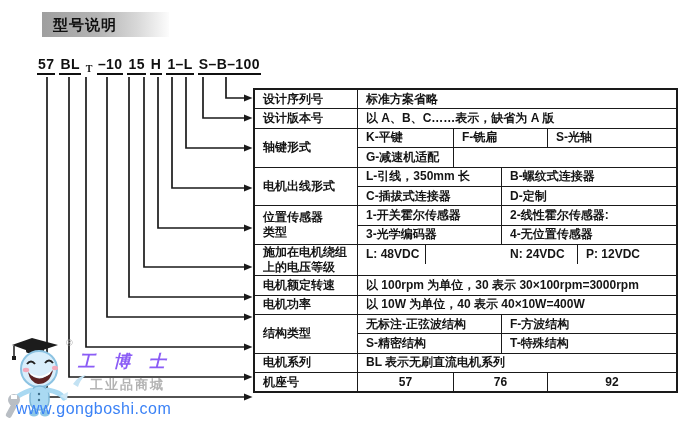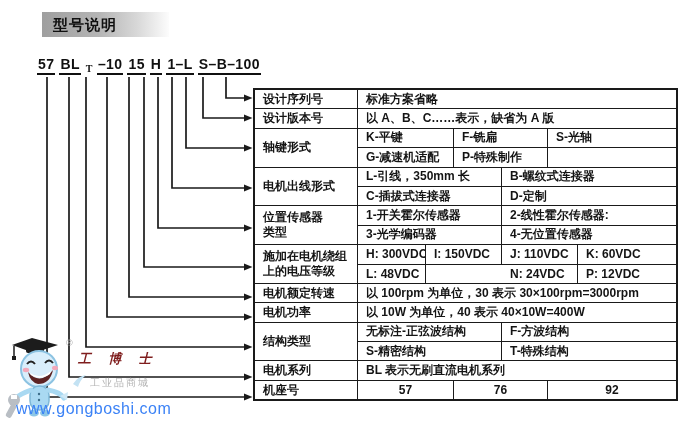--- a/index.html
+++ b/index.html
@@ -49,24 +49,24 @@
     white-space:nowrap;overflow:hidden;box-sizing:border-box;flex-shrink:0;
   }
   .cell.mid{border-right:1.5px solid #1a1a1a;}
   .cell.last{flex:1;}
   .cell.center{justify-content:center;padding-left:0;}
   
   #watermark{position:absolute;left:0;top:330px;width:250px;height:97px;}
   #wm-mascot{position:absolute;left:2px;top:4px;}
   #wm-reg{position:absolute;left:66px;top:8px;font-size:9px;color:#9a9a9a;}
   #wm-brand{
-    position:absolute;left:78px;top:20px;font-size:13px;color:#7f1d1d;letter-spacing:7px;
+    position:absolute;left:78px;top:20px;font-size:17px;color:#8b5cf6;letter-spacing:7px;
     font-family:"Liberation Serif","DejaVu Serif",serif;font-style:italic;font-weight:bold;
   }
-  #wm-sub{position:absolute;left:90px;top:46px;font-size:10px;color:#b3b3b3;letter-spacing:2px;font-weight:normal;}
+  #wm-sub{position:absolute;left:90px;top:46px;font-size:13px;color:#b3b3b3;letter-spacing:2px;font-weight:bold;}
   #wm-swoosh{position:absolute;left:72px;top:44px;}
   #wm-url{position:absolute;left:16px;top:70px;font-size:16px;color:#3b82f6;letter-spacing:.5px;}
 </style>
 </head>
 <body>
 
 <div id="page">
 
   <div id="title-bar">
     <span class="t">型号说明</span>
@@ -150,21 +150,20 @@
       <div class="trow">
         <div class="row-label">轴键形式</div>
         <div class="lines">
           <div class="line">
             <div class="cell mid" style="width: 96px;">K-平键</div>
             <div class="cell mid" style="width: 94px;">F-铣扁</div>
             <div class="cell last">S-光轴</div>
           </div>
           <div class="line">
             <div class="cell mid" style="width: 96px;">G-减速机适配</div>
-            <div class="cell mid" style="width: 94px;">P-特殊制作</div>
             <div class="cell last"></div>
           </div>
         </div>
       </div>
       <div class="trow">
         <div class="row-label">电机出线形式</div>
         <div class="lines">
           <div class="line">
             <div class="cell mid" style="width: 144px; text-align: center;">L-引线，350mm 长</div>
             <div class="cell last">B-螺纹式连接器</div>
@@ -186,26 +185,20 @@
           <div class="line">
             <div class="cell mid" style="width: 144px; text-align: right;">3-光学编码器</div>
             <div class="cell last">4-无位置传感器</div>
           </div>
         </div>
       </div>
       <div class="trow">
         <div class="row-label">施加在电机绕组
 上的电压等级</div>
         <div class="lines">
-          <div class="line">
-            <div class="cell mid" style="width: 68px;">H: 300VDC</div>
-            <div class="cell mid" style="width: 76px;">I: 150VDC</div>
-            <div class="cell mid" style="width: 76px;">J: 110VDC</div>
-            <div class="cell last">K: 60VDC</div>
-          </div>
           <div class="line">
             <div class="cell mid" style="width: 68px;">L: 48VDC</div>
             <div class="cell mid" style="width: 76px; margin-top: 24px;">M: 36VDC</div>
             <div class="cell mid" style="width: 76px;">N: 24VDC</div>
             <div class="cell last">P: 12VDC</div>
           </div>
         </div>
       </div>
       <div class="trow">
         <div class="row-label">电机额定转速</div>

